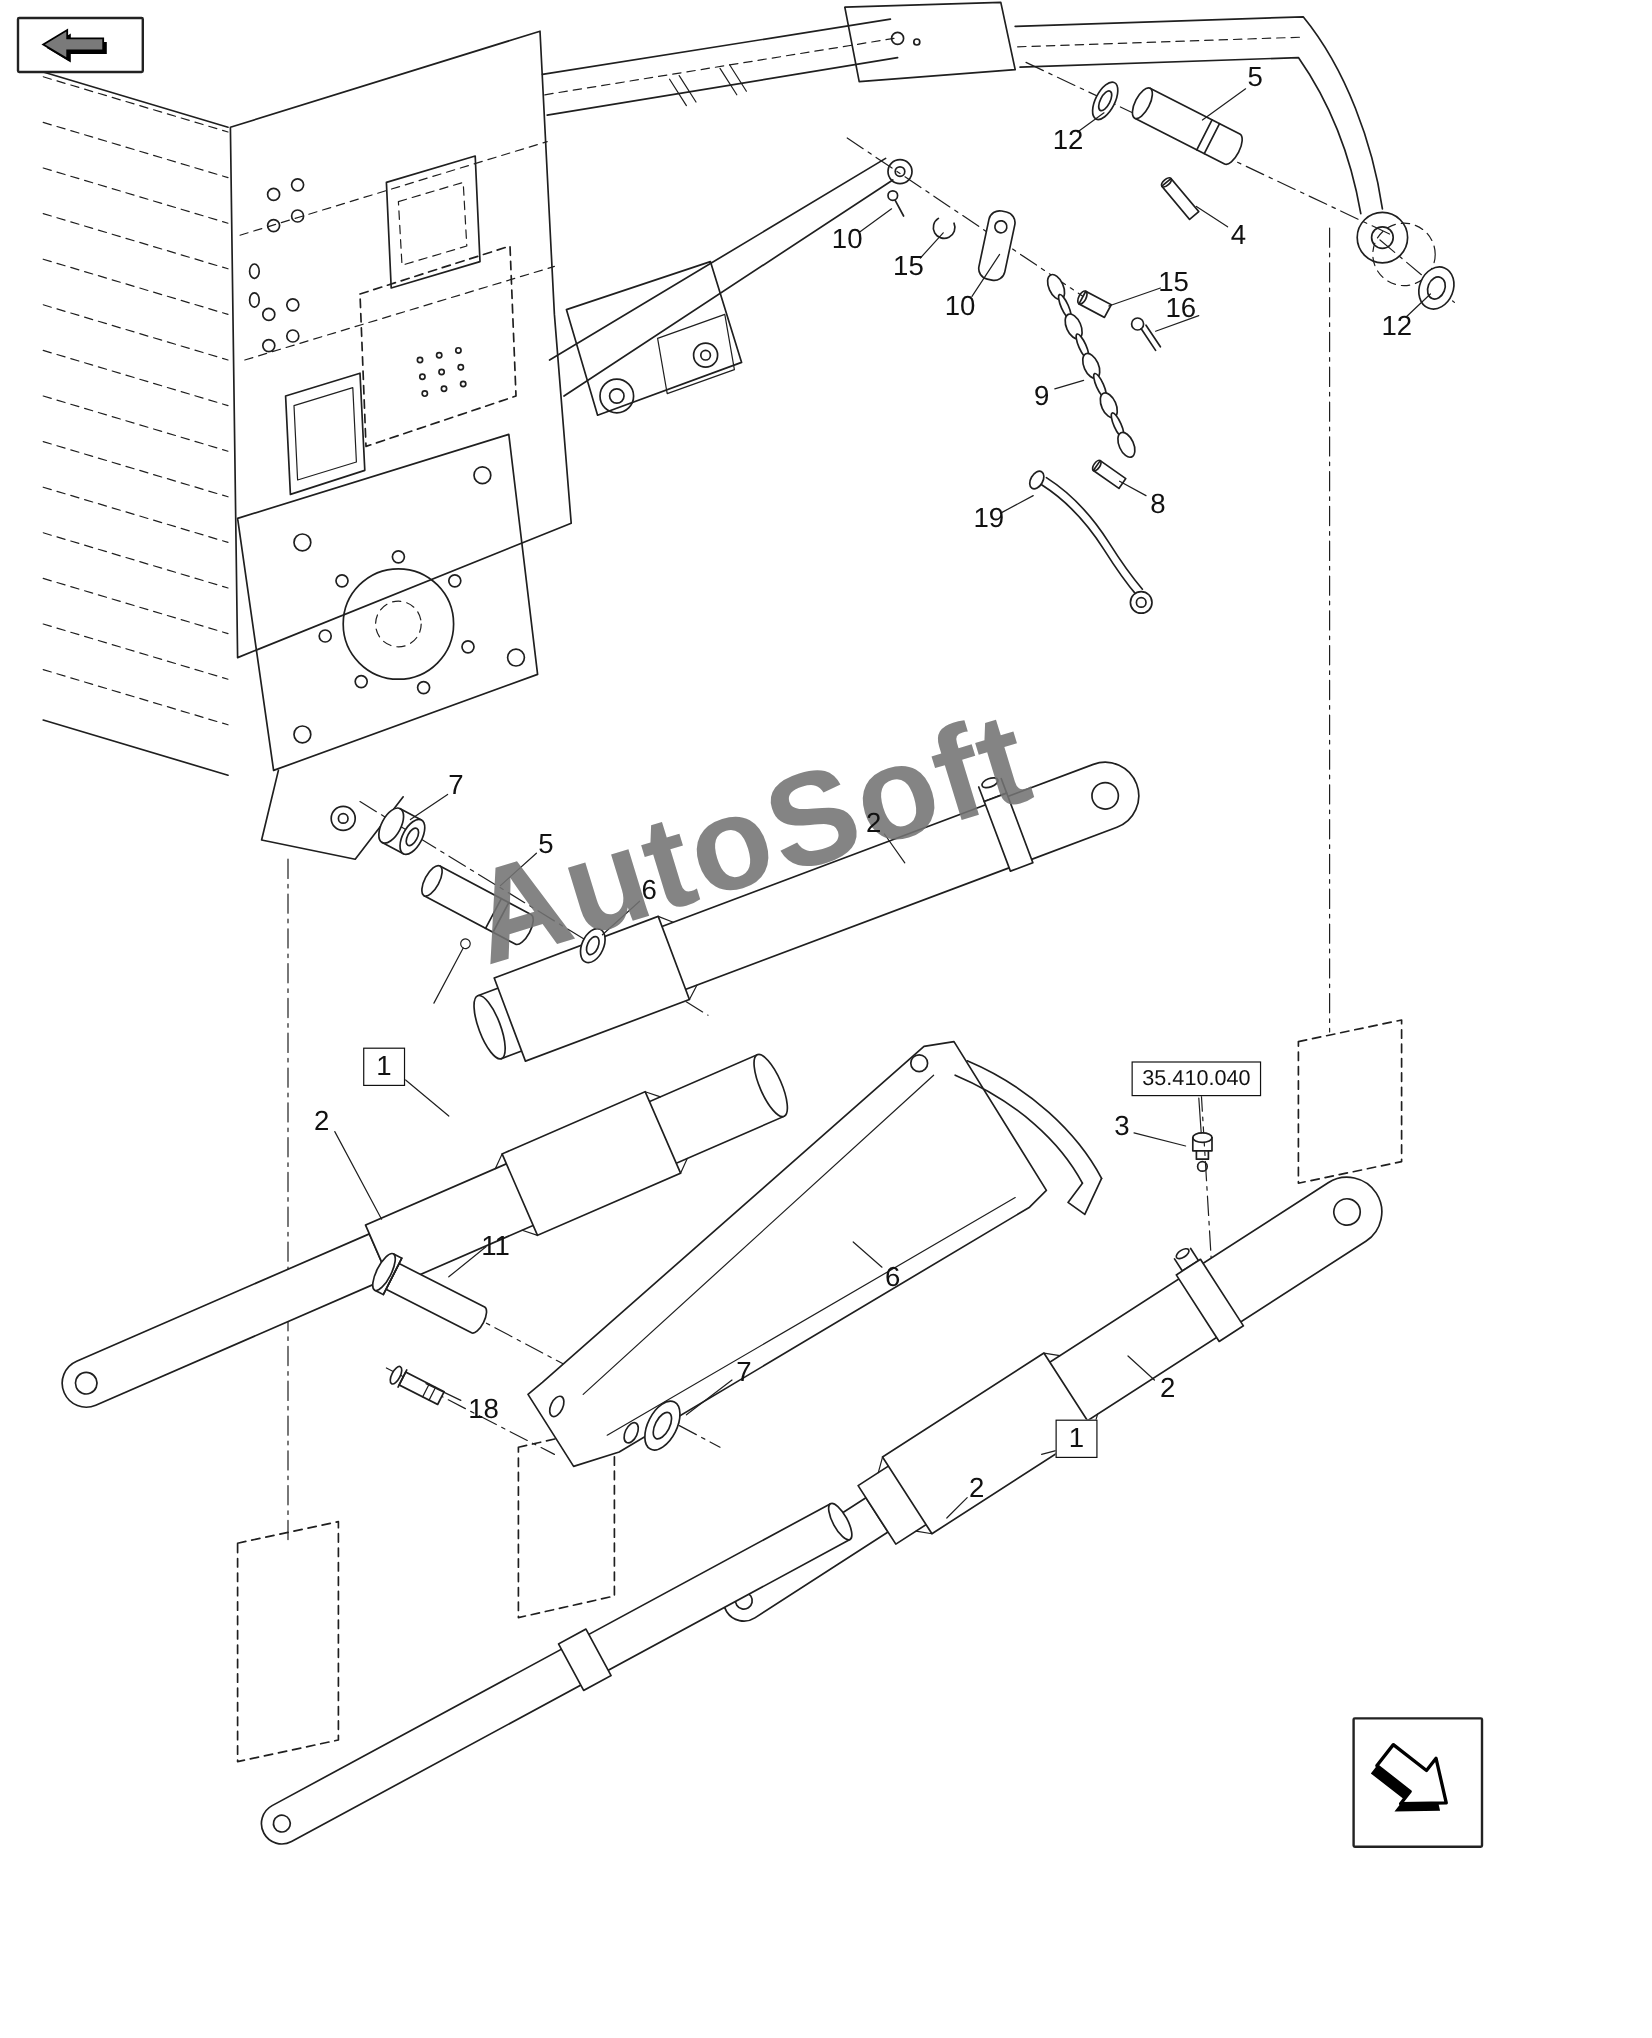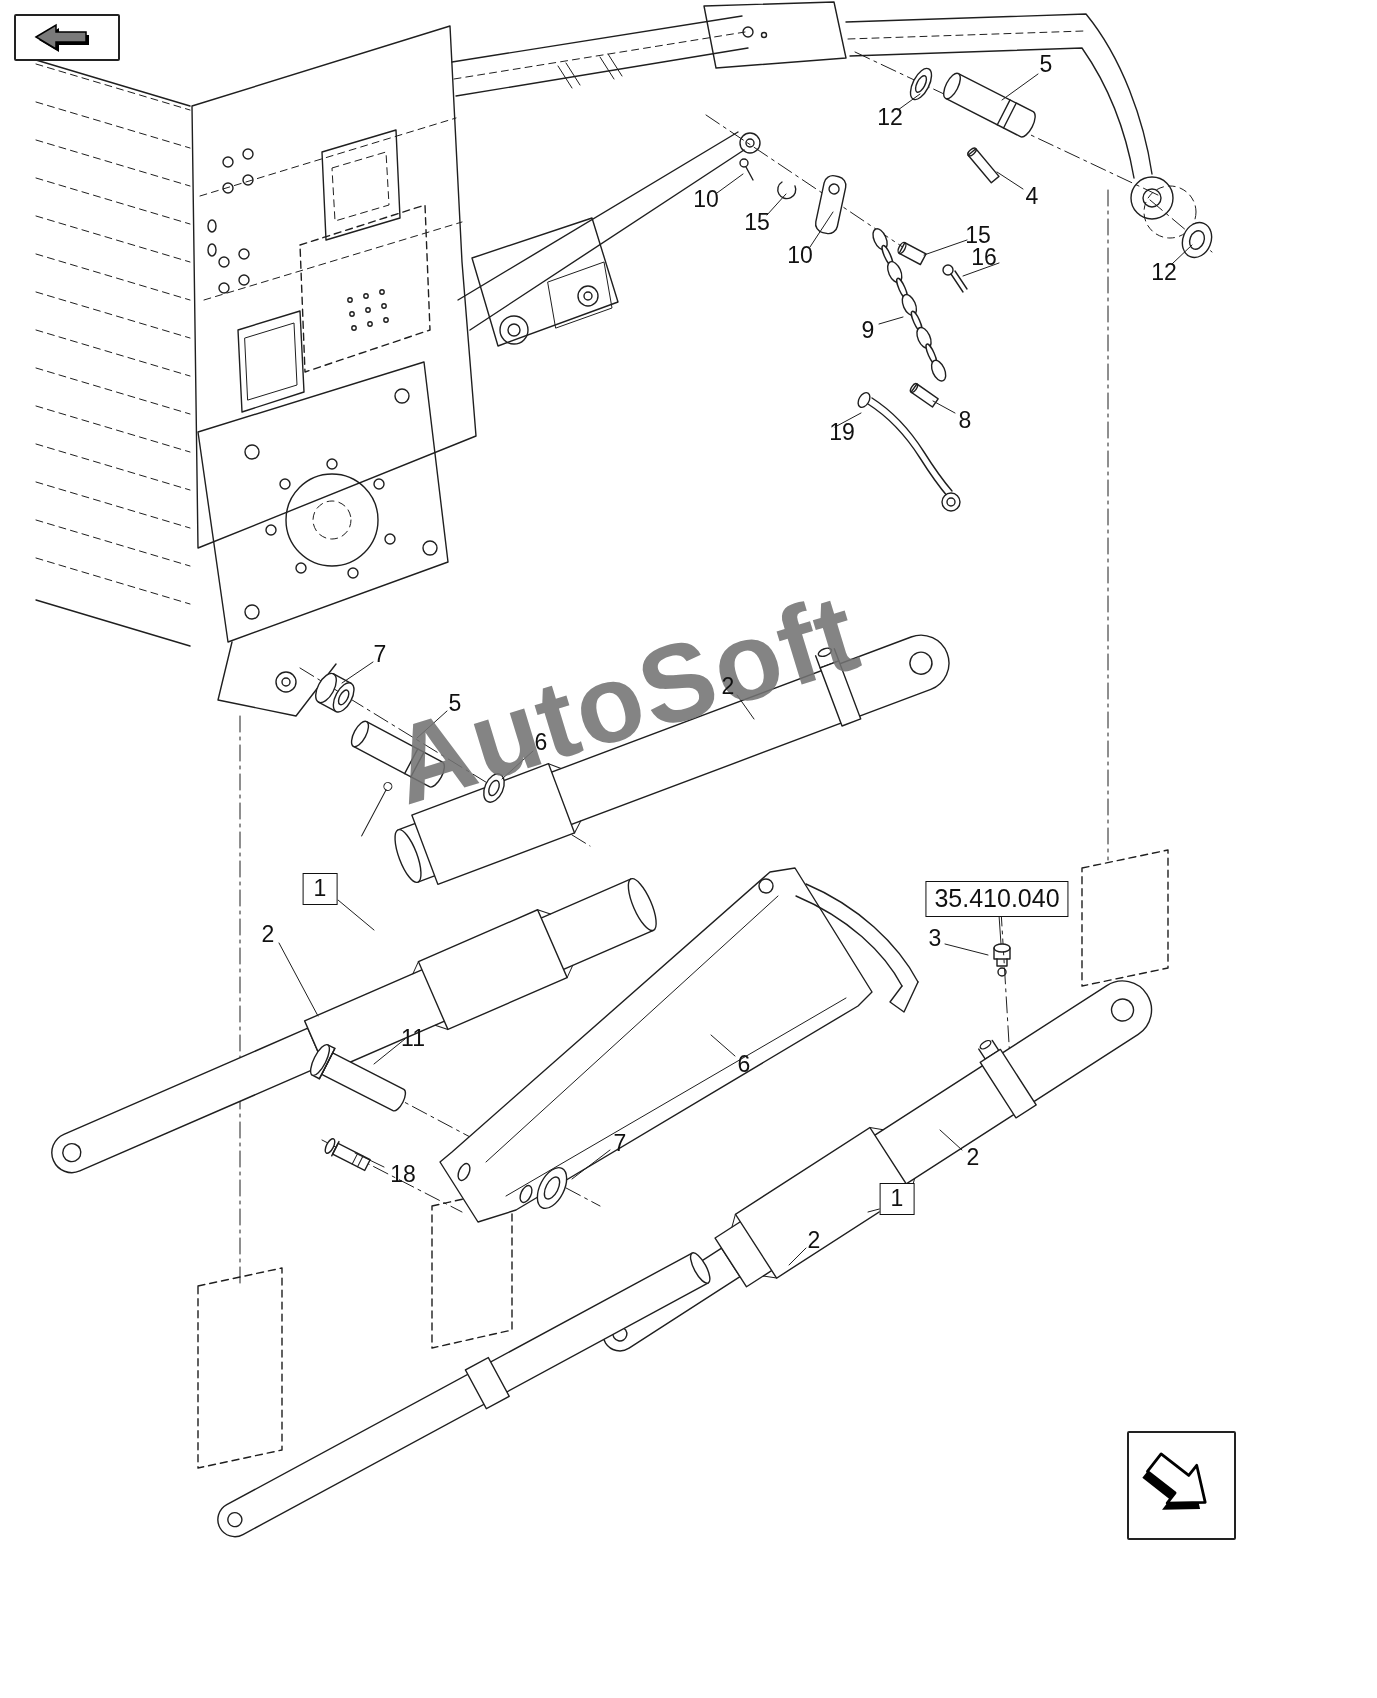--- a/index.html
+++ b/index.html
@@ -14,21 +14,21 @@
     letter-spacing:2px;white-space:nowrap;pointer-events:none;
   }
   .co{
     position:absolute;transform:translate(-50%,-50%);font-size:23px;line-height:1;
     color:#111;background:transparent;white-space:nowrap;
   }
   .co.box{
     border:1.8px solid #111;background:#fff;padding:3px 10px 4px;
   }
   .refbox{
-    position:absolute;transform:translate(-50%,-50%);font-size:25px;line-height:1;
+    position:absolute;transform:translate(-50%,-50%);font-size:18px;line-height:1;
     border:1.8px solid #111;background:#fff;padding:4px 8px 5px;cursor:pointer;
   }
   .nav{
     position:absolute;border:2px solid #222;background:#fff;border-radius:2px;
     display:flex;align-items:center;justify-content:center;cursor:pointer;
   }
   .nav.prev{left:14px;top:14px;width:106px;height:47px;justify-content:flex-start;padding-left:12px;box-sizing:border-box;}
   .nav.next{left:1127px;top:1431px;width:105px;height:105px;}
 </style>
 </head>
@@ -327,21 +327,21 @@
   <div class="co" style="left:890px;top:117px">12</div>
   <div class="co" style="left:1032px;top:196px">4</div>
   <div class="co" style="left:706px;top:199px">10</div>
   <div class="co" style="left:757px;top:222px">15</div>
   <div class="co" style="left:800px;top:255px">10</div>
   <div class="co" style="left:978px;top:235px">15</div>
   <div class="co" style="left:984px;top:257px">16</div>
   <div class="co" style="left:868px;top:330px">9</div>
   <div class="co" style="left:1164px;top:272px">12</div>
   <div class="co" style="left:965px;top:420px">8</div>
-  <div class="co" style="left:842px;top:432px">19</div>
+  <div class="co" style="left:824px;top:432px">19</div>
   <div class="co" style="left:380px;top:654px">7</div>
   <div class="co" style="left:455px;top:703px">5</div>
   <div class="co" style="left:728px;top:686px">2</div>
   <div class="co" style="left:541px;top:742px">6</div>
   <div class="co box" style="left:320px;top:889px">1</div>
   <div class="co" style="left:268px;top:934px">2</div>
   <div class="refbox" style="left:997px;top:899px">35.410.040</div>
   <div class="co" style="left:935px;top:938px">3</div>
   <div class="co" style="left:413px;top:1038px">11</div>
   <div class="co" style="left:744px;top:1064px">6</div>

